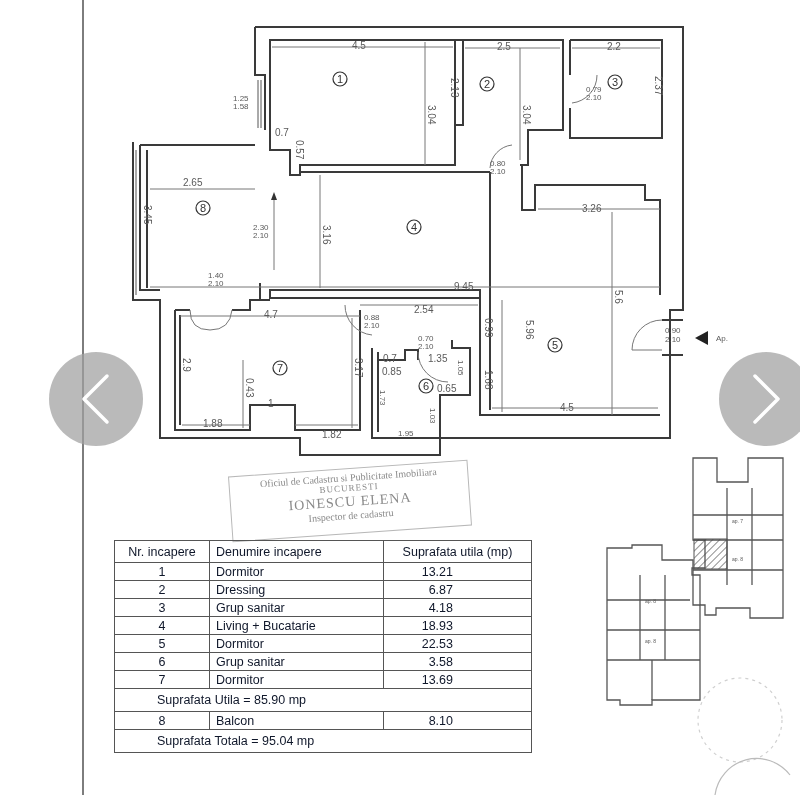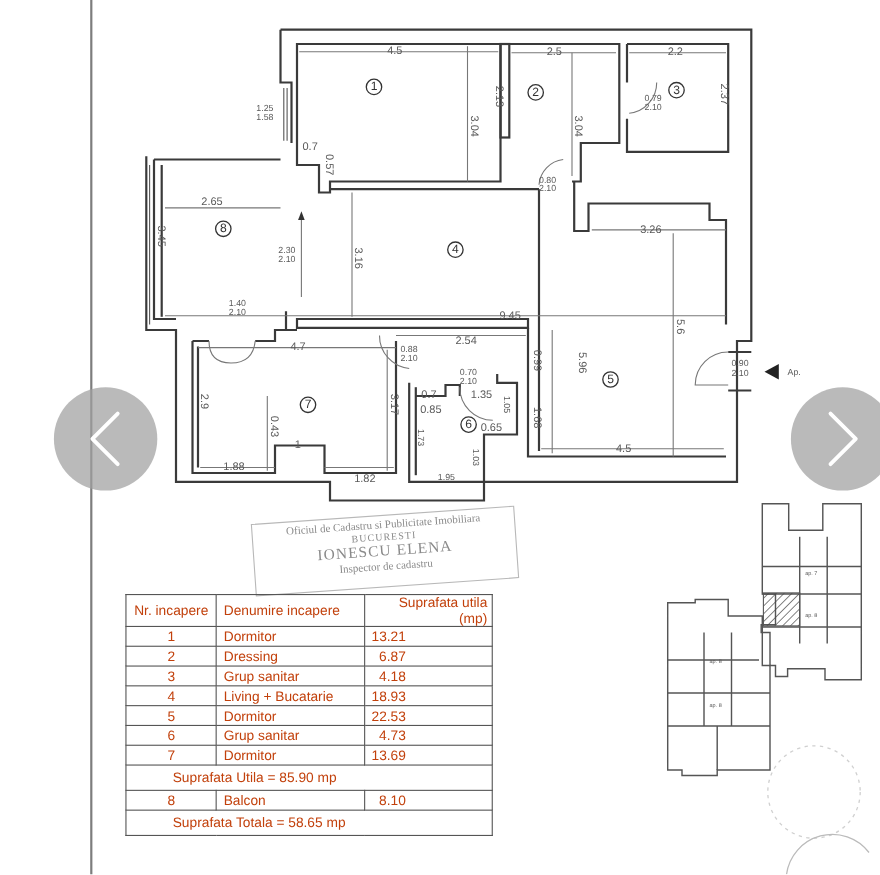--- a/index.html
+++ b/index.html
@@ -12,28 +12,28 @@
   .room-no { font-family: "Liberation Sans", sans-serif; font-size: 11px; fill: #333; text-anchor: middle; dominant-baseline: central; }
 
   .stamp { position: absolute; left: 230px; top: 468px; width: 240px; height: 66px;
            border: 1.5px solid #b8b8b8; transform: rotate(-4deg); color: #8a8a8a;
            font-family: "Liberation Serif", serif; text-align: center; }
   .stamp .l1 { font-size: 10px; margin-top: 3px; }
   .stamp .l2 { font-size: 9px; letter-spacing: 1px; }
   .stamp .l3 { font-size: 14px; letter-spacing: 1px; margin-top: 1px; }
   .stamp .l4 { font-size: 10px; }
 
-  table.rooms { position: absolute; left: 114px; top: 540px; width: 334px; border-collapse: collapse;
-                font-size: 12.5px; color: #c2410c; }
+  table.rooms { position: absolute; left: 114px; top: 540px; width: 418px; border-collapse: collapse;
+                font-size: 12.5px; color: #0f172a; }
   table.rooms td, table.rooms th { border: 1.5px solid #555; height: 18px; padding: 0 6px; font-weight: normal; }
   table.rooms th { height: 22px; }
   table.rooms .c1 { width: 95px; text-align: center; }
   table.rooms .c2 { width: 174px; text-align: left; }
   table.rooms .c3 { text-align: right; padding-right: 78px; }
-  table.rooms th.c3 { text-align: right; padding: 0 4px; }
+  table.rooms th.c3 { text-align: center; padding: 0 4px; }
   table.rooms .summary td { height: 23px; padding-left: 42px; }
 
   .nav-btn { position: absolute; width: 94px; height: 94px; border-radius: 50%;
              background: rgba(160,160,160,0.72); cursor: pointer; }
   .nav-btn.prev { left: 49px; top: 352px; }
   .nav-btn.next { left: 719px; top: 352px; }
   .nav-btn svg { position: absolute; left: 0; top: 0; width: 94px; height: 94px; }
 </style>
 </head>
 <body>
@@ -257,37 +257,37 @@
     <td class="c3">18.93</td>
   </tr>
   <tr>
     <td class="c1">5</td>
     <td class="c2">Dormitor</td>
     <td class="c3">22.53</td>
   </tr>
   <tr>
     <td class="c1">6</td>
     <td class="c2">Grup sanitar</td>
-    <td class="c3">4.73</td>
+    <td class="c3">3.58</td>
   </tr>
   <tr>
     <td class="c1">7</td>
     <td class="c2">Dormitor</td>
     <td class="c3">13.69</td>
   </tr>
   <tr class="summary">
     <td colspan="3">Suprafata Utila =  85.90 mp</td>
   </tr>
   <tr>
     <td class="c1">8</td>
     <td class="c2">Balcon</td>
     <td class="c3">8.10</td>
   </tr>
   <tr class="summary">
-    <td colspan="3">Suprafata Totala =  58.65 mp</td>
+    <td colspan="3">Suprafata Totala =  95.04 mp</td>
   </tr>
 </tbody>
   </table>
 
 <div class="nav-btn prev">
   <svg viewBox="0 0 94 94">
     <polyline points="58,24 35,47 58,70" fill="none" stroke="#ffffff" stroke-width="3.5" stroke-linecap="round" stroke-linejoin="round"></polyline>
   </svg>
 </div>
 <div class="nav-btn next">

